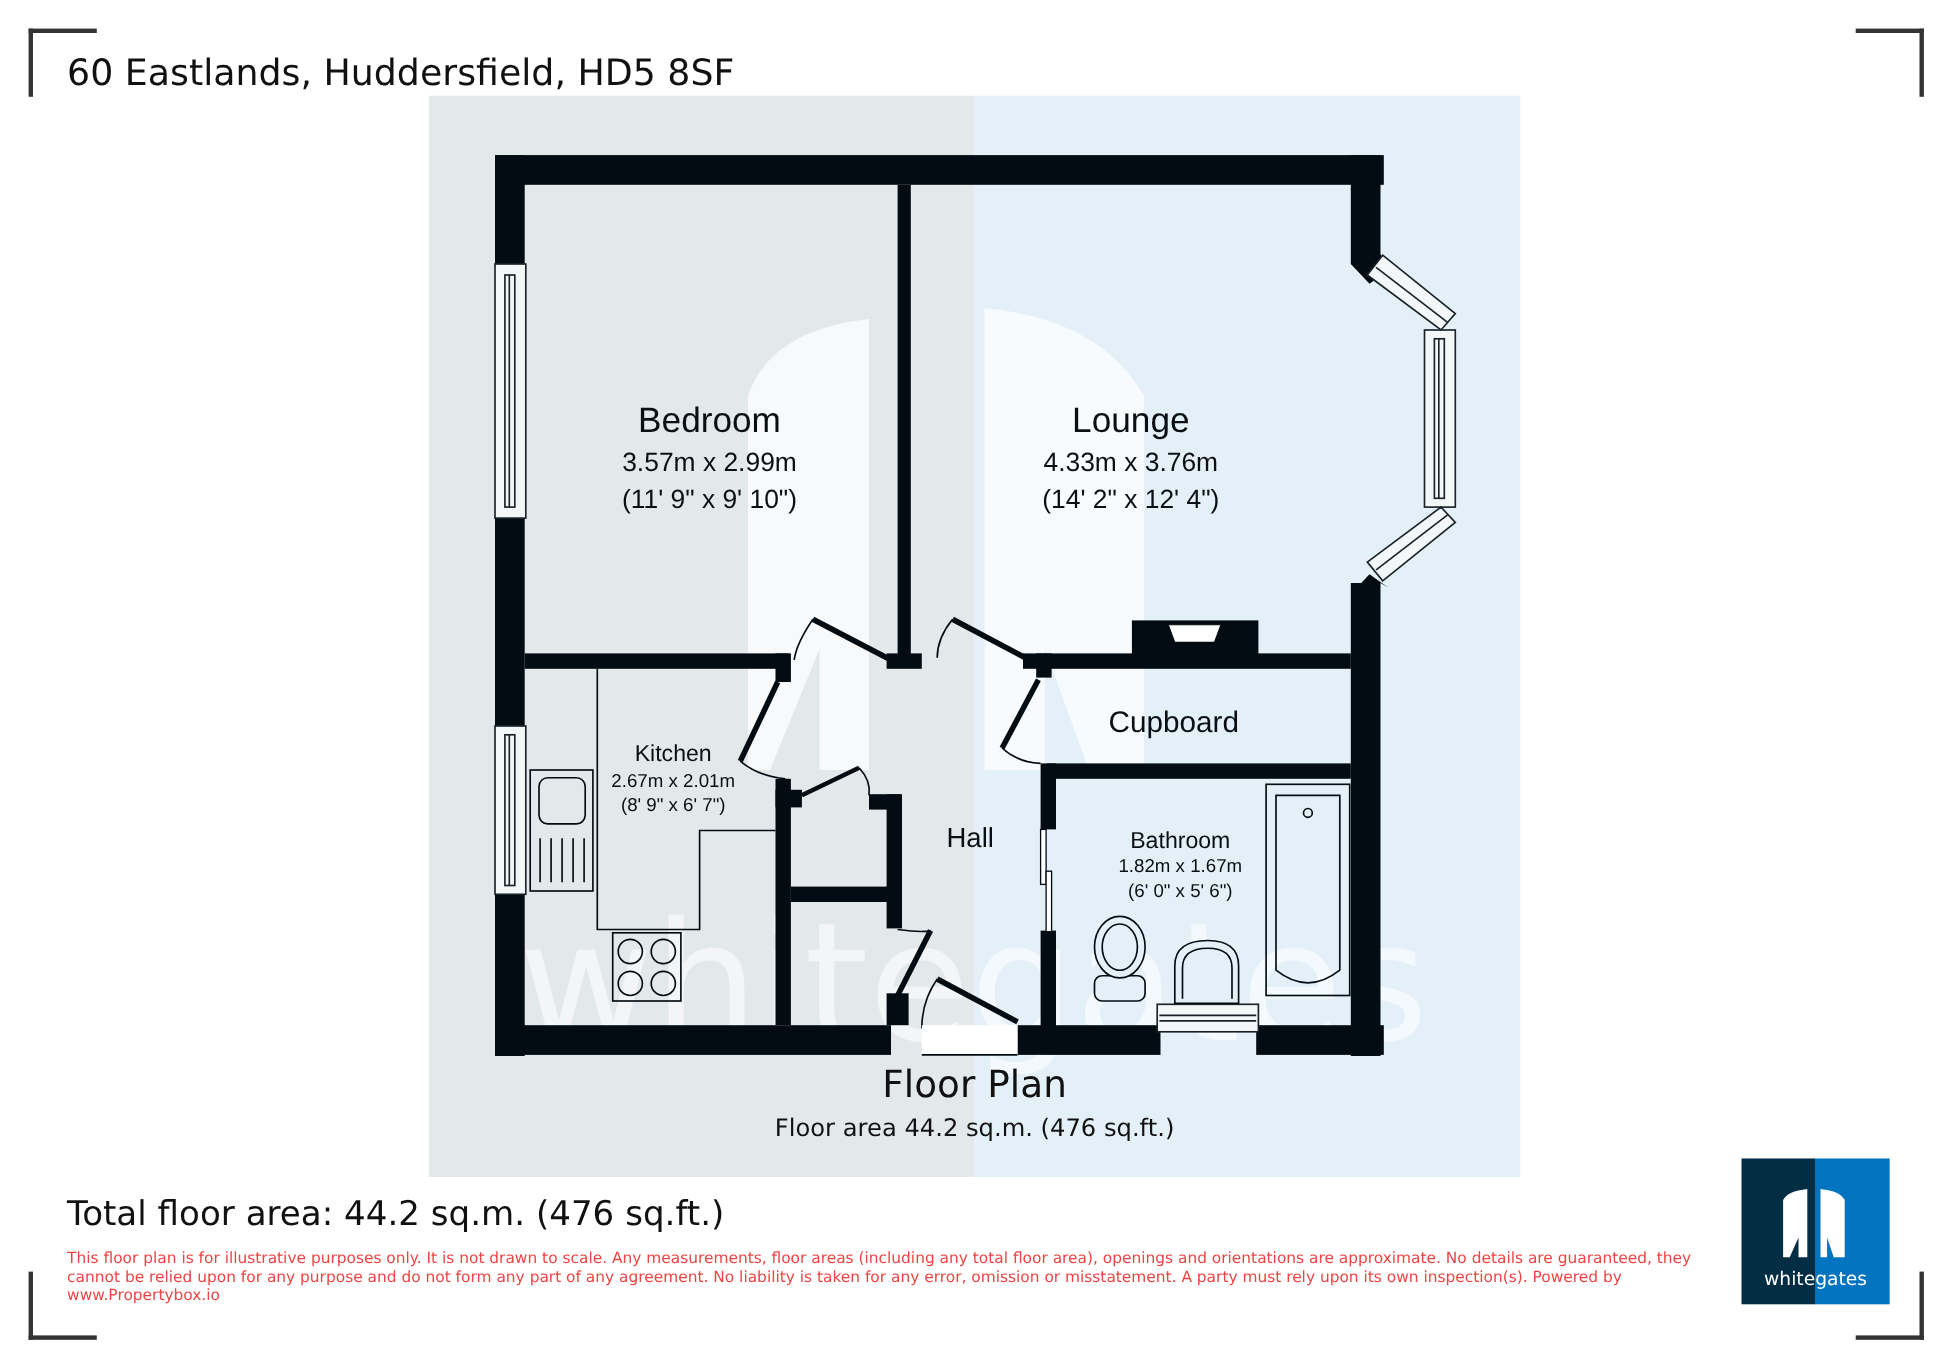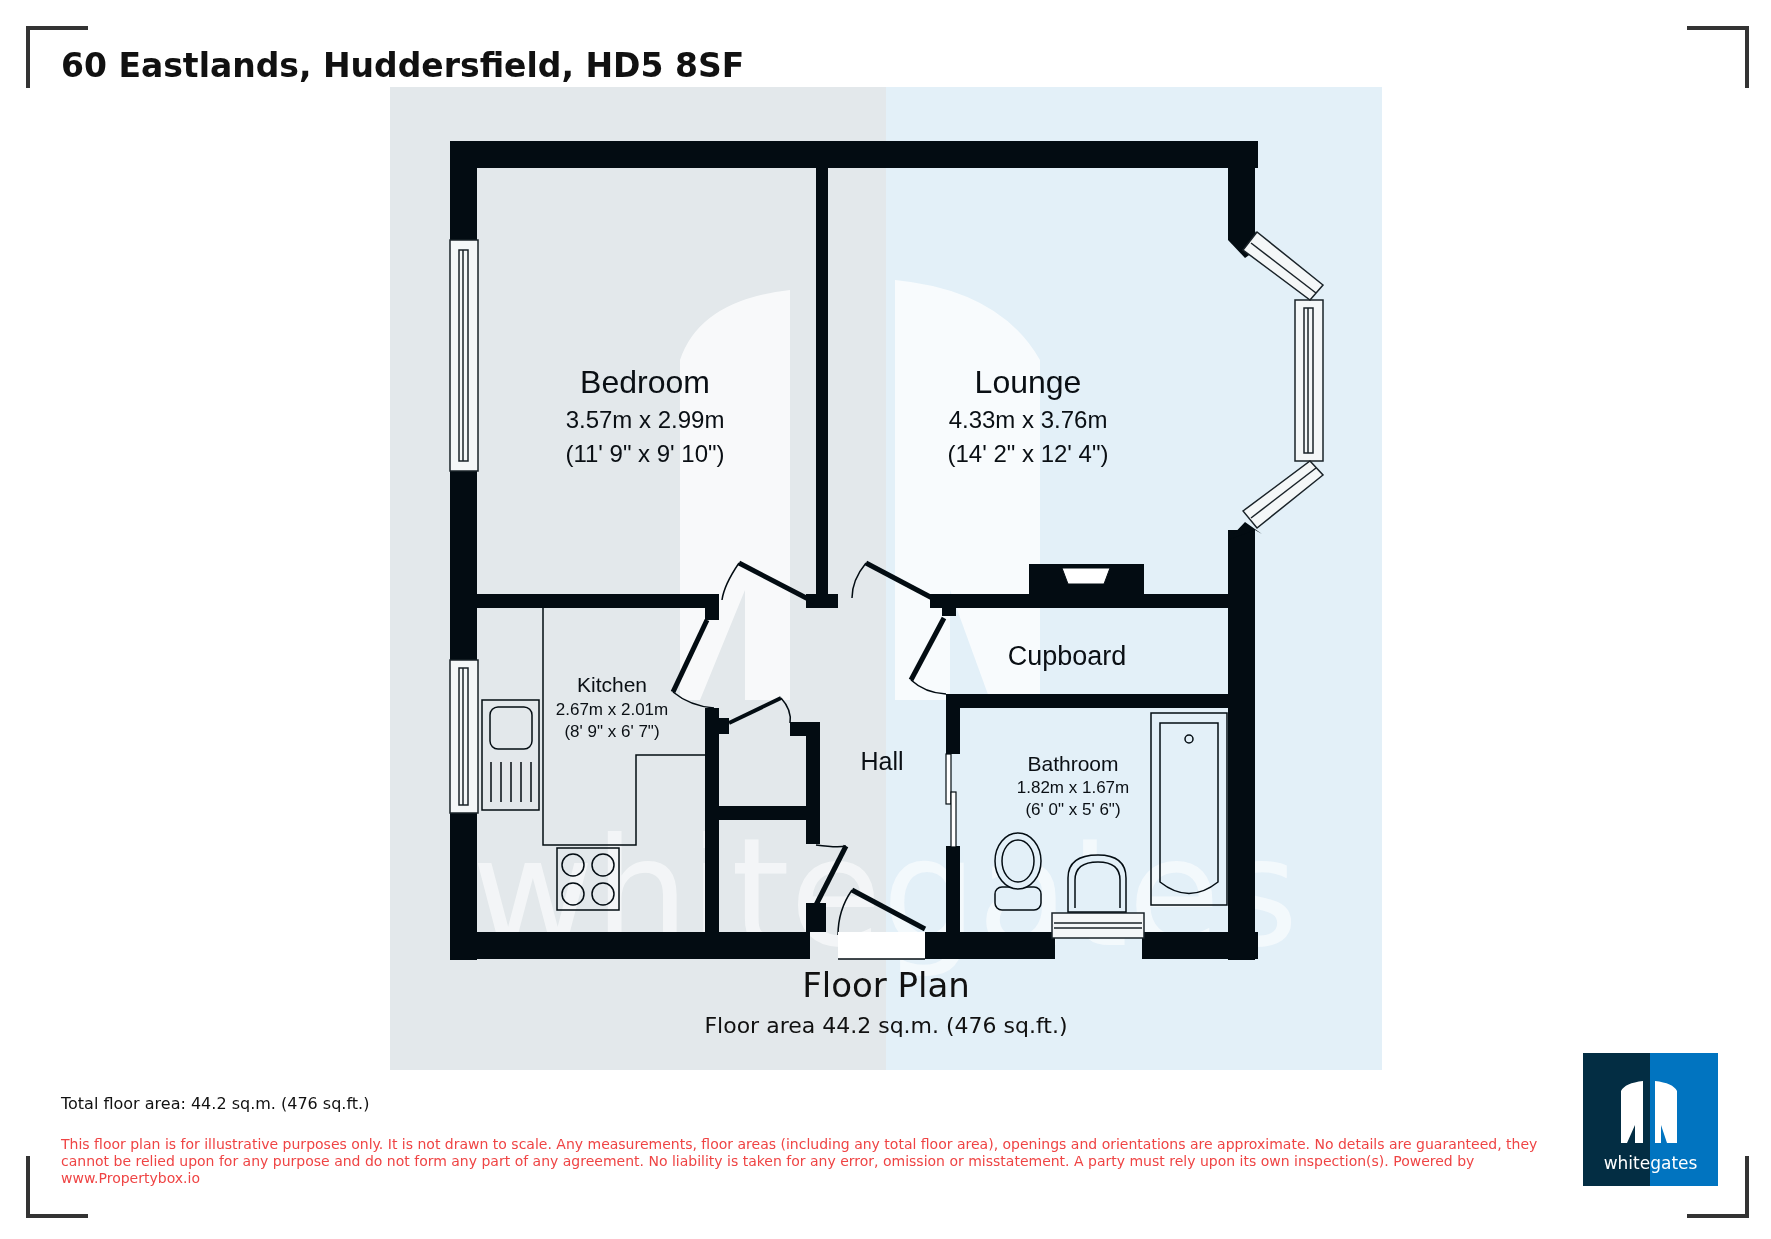--- a/index.html
+++ b/index.html
@@ -2,23 +2,23 @@
 <html><head>
 <meta charset="utf-8">
 <style>
   html,body{margin:0;padding:0;background:#ffffff;}
   body{width:1771px;height:1239px;position:relative;overflow:hidden;font-family:"DejaVu Sans",sans-serif;color:#111;}
   .corner{position:absolute;width:58px;height:58px;border-color:#333;border-style:solid;border-width:0;}
   .c-tl{left:26px;top:26px;border-top-width:4px;border-left-width:4px;}
   .c-tr{left:1687px;top:26px;border-top-width:4px;border-right-width:4px;}
   .c-bl{left:26px;top:1156px;border-bottom-width:4px;border-left-width:4px;}
   .c-br{left:1687px;top:1156px;border-bottom-width:4px;border-right-width:4px;}
-  .title{position:absolute;left:61px;top:46px;font-size:33px;line-height:40px;color:#111;white-space:nowrap;font-weight:bold;}
+  .title{position:absolute;left:61px;top:46px;font-size:33px;line-height:40px;color:#111;white-space:nowrap;}
   .plan{position:absolute;left:0;top:0;}
-  .total{position:absolute;left:61px;top:1089px;font-size:16px;line-height:30px;color:#111;white-space:nowrap;}
+  .total{position:absolute;left:61px;top:1089px;font-size:31px;line-height:30px;color:#111;white-space:nowrap;}
   .disclaimer{position:absolute;left:61px;top:1136px;width:1480px;font-size:14px;line-height:17px;color:#ef4444;}
   .logo{position:absolute;left:1583px;top:1053px;width:135px;height:133px;overflow:hidden;}
   .logo .l{position:absolute;left:0;top:0;width:67px;height:100%;background:#032d43;}
   .logo .r{position:absolute;left:67px;top:0;width:68px;height:100%;background:#0174c0;}
   .logo svg{position:absolute;left:0;top:0;}
   .logo .word{position:absolute;left:0;width:100%;top:100px;text-align:center;color:#fff;font-size:17px;line-height:20px;font-family:"DejaVu Sans",sans-serif;letter-spacing:0;}
   .room-text{font-family:"Liberation Sans",sans-serif;fill:#0a0f14;text-anchor:middle;}
   .fp-text{font-family:"DejaVu Sans",sans-serif;fill:#111;text-anchor:middle;}
 </style>
 </head>

